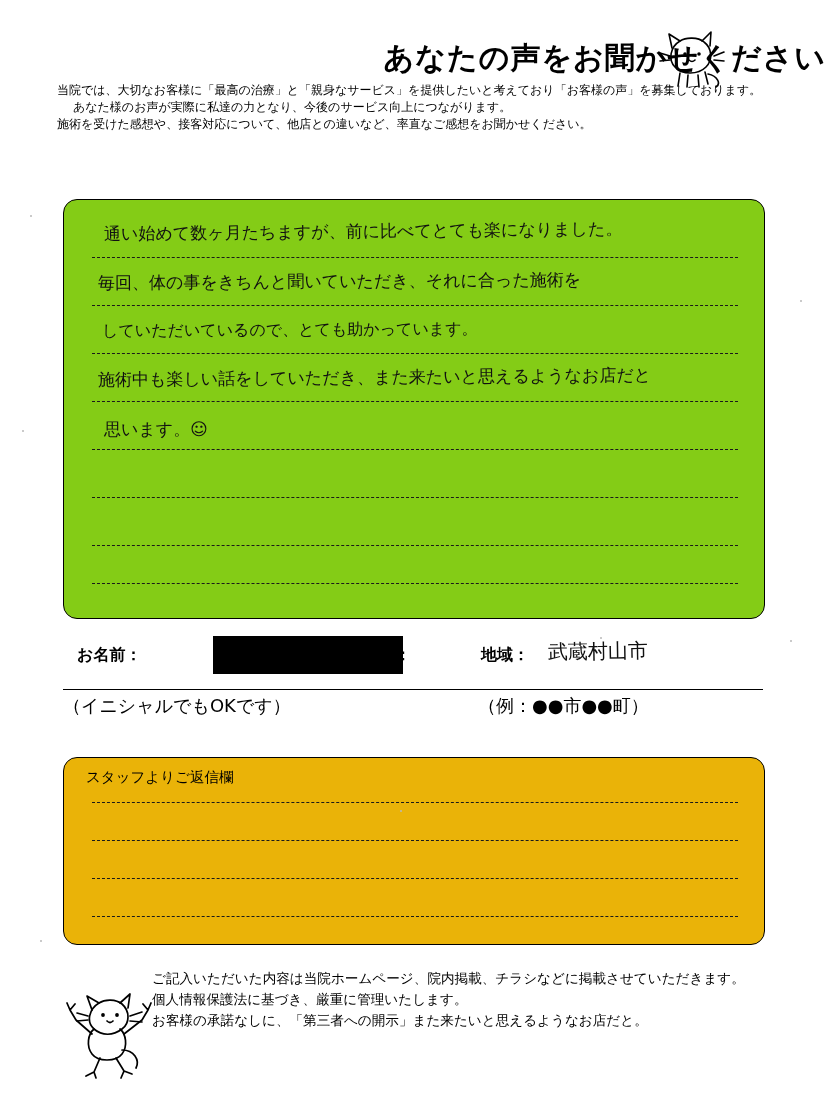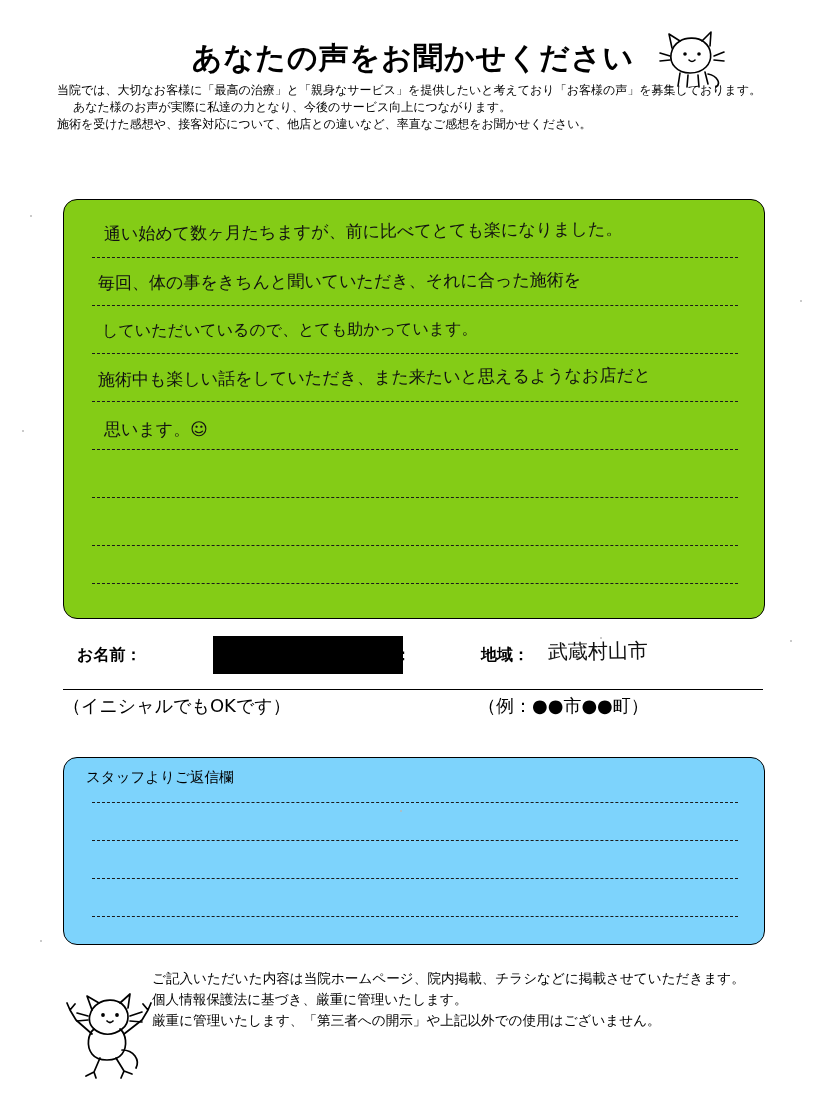--- a/index.html
+++ b/index.html
@@ -26,21 +26,21 @@
   .header {
     position: absolute;
     left: 0; top: 18px;
     width: 826px;
     height: 64px;
   }
   .title {
     position: absolute;
     left: 0; top: 20px;
     width: 826px;
-    text-align: center;
+    text-align: right;
     font-size: 30px;
     font-weight: bold;
     letter-spacing: 1px;
     font-family: "DejaVu Sans", sans-serif;
   }
   .cat-header {
     position: absolute;
     left: 658px; top: 8px;
     width: 70px;
     height: 62px;
@@ -115,21 +115,21 @@
   }
 
   
   .staff-box {
     position: absolute;
     left: 63px; top: 757px;
     width: 700px;
     height: 186px;
     border: 1.6px solid #000;
     border-radius: 14px;
-    background: #7dd3fc;
+    background: #eab308;
   }
   .staff-label {
     position: absolute;
     left: 22px; top: 10px;
     font-size: 14.5px;
     font-family: "DejaVu Sans", sans-serif;
   }
 
   
   .footer {
@@ -252,21 +252,21 @@
         <path d="M34 64 L18 50 M18 50 L12 40 M12 40 l -3 -7 M12 40 l 5 -6"></path>
         <path d="M66 64 L84 50 M84 50 L90 40 M90 40 l 3 -7 M90 40 l -5 -6"></path>
         <path d="M42 88 L36 102 M36 102 l -8 4 M36 102 l 2 6"></path>
         <path d="M58 88 L66 101 M66 101 l 8 3 M66 101 l -3 7"></path>
         <path d="M64 80 C 76 80, 82 90, 78 98"></path>
       </g>
     </svg>
     <div class="footer-text">
       <div>ご記入いただいた内容は当院ホームページ、院内掲載、チラシなどに掲載させていただきます。</div>
       <div>個人情報保護法に基づき、厳重に管理いたします。</div>
-      <div>厳重に管理いたします、「第三者への開示」や上記以外での使用はございません。</div>
+      <div>お客様の承諾なしに、「第三者への開示」また来たいと思えるようなお店だと。</div>
     </div>
     <div class="footer-big">
     </div>
   </div>
 
   <div class="speck" style="left:30px; top:215px;"></div>
   <div class="speck" style="left:22px; top:430px;"></div>
   <div class="speck" style="left:800px; top:300px;"></div>
   <div class="speck" style="left:790px; top:640px;"></div>
   <div class="speck" style="left:400px; top:810px;"></div>

